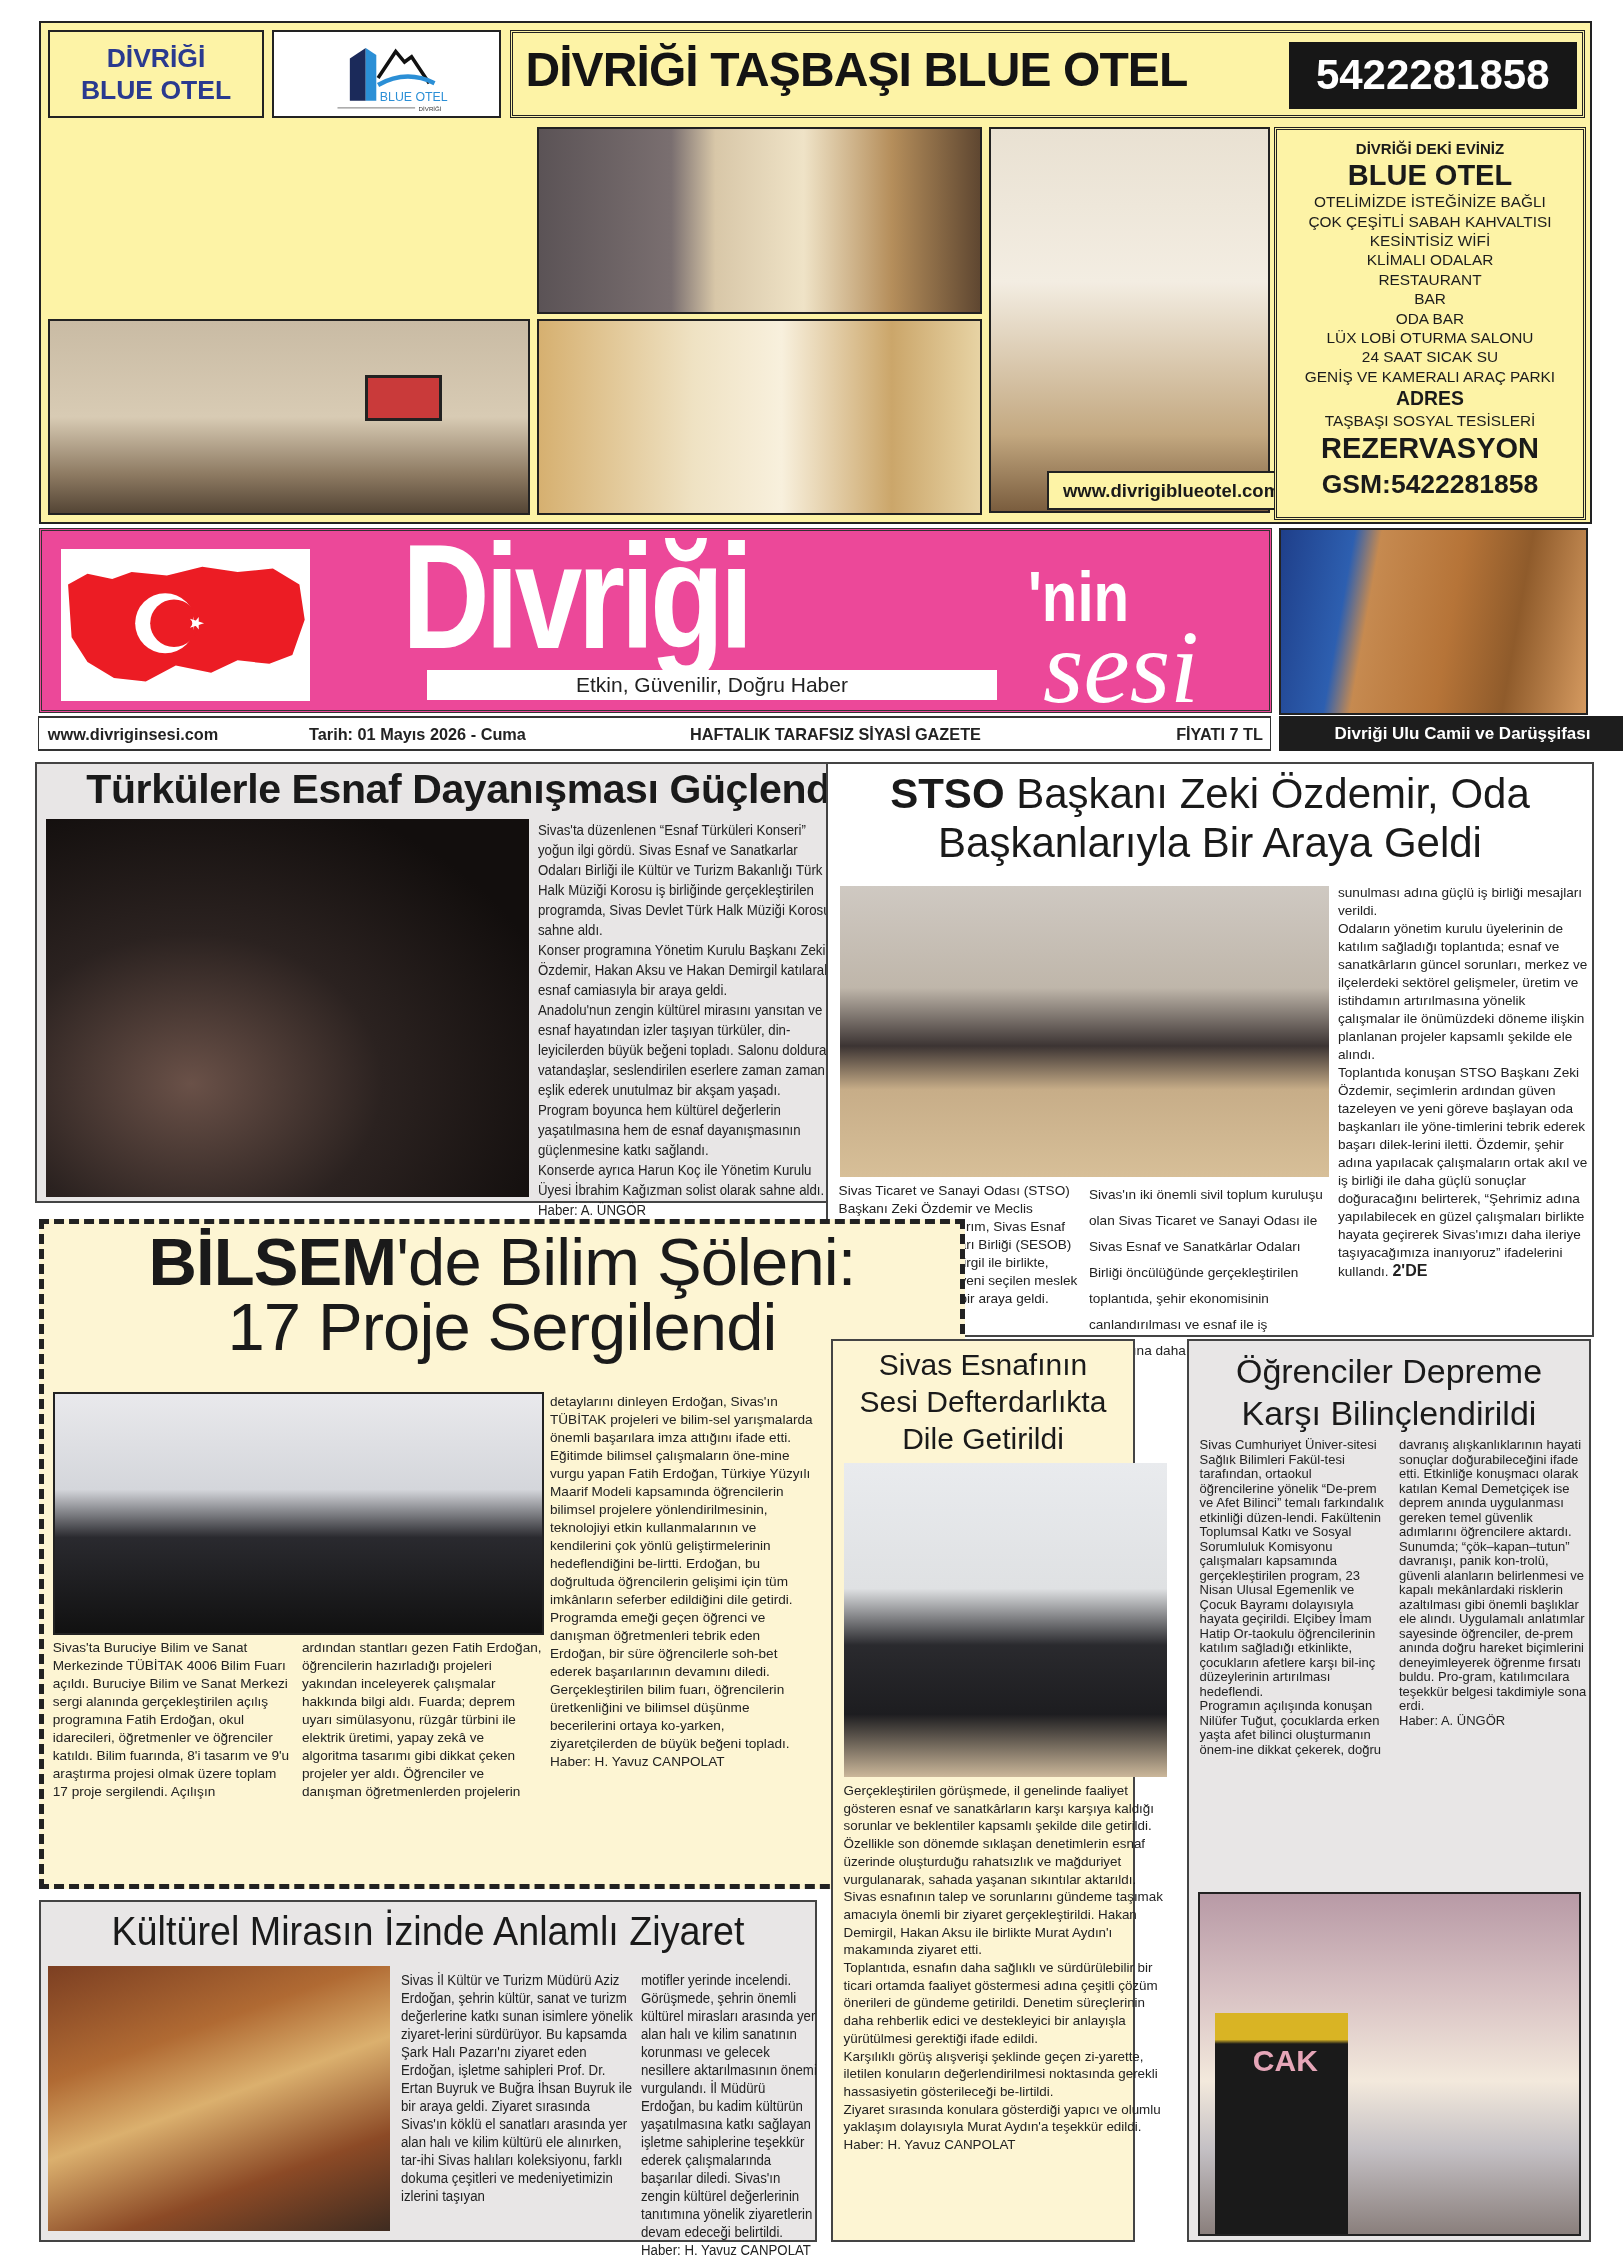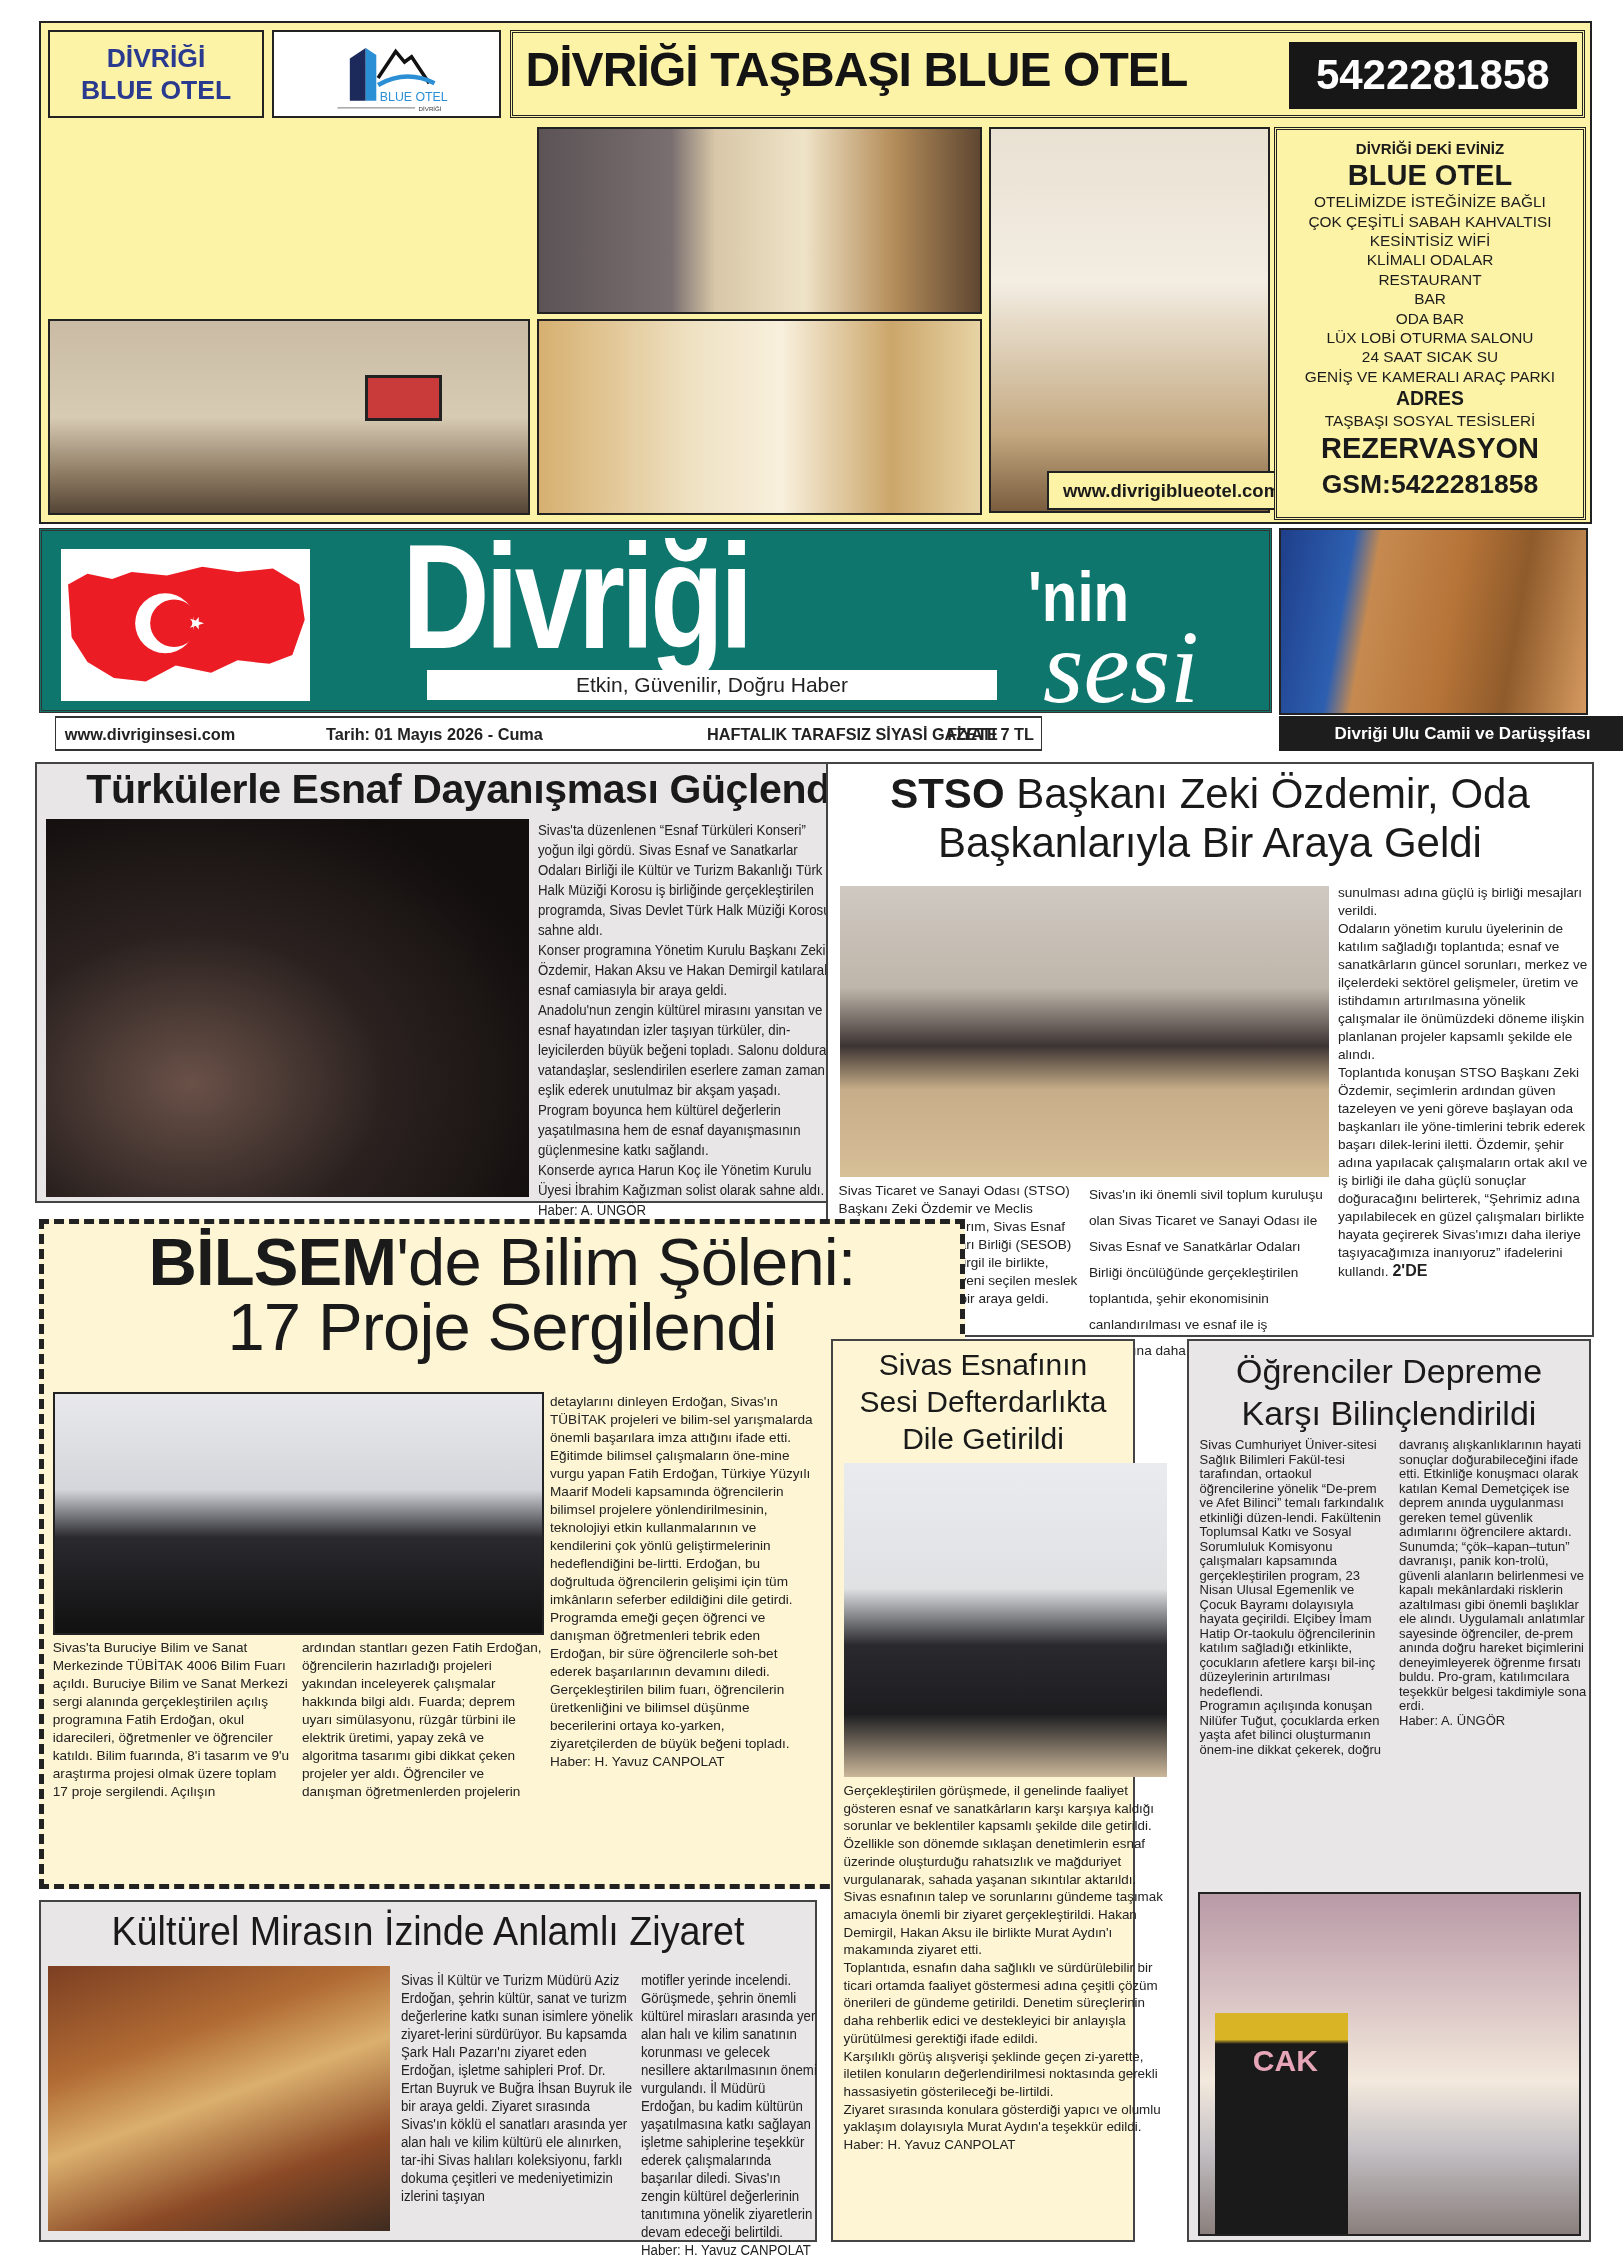--- a/index.html
+++ b/index.html
@@ -29,32 +29,32 @@
     font-size:18.5px; font-weight:bold; display:flex; align-items:center; justify-content:center; }
   .ad-info { left: 1233px; top: 104px; width: 312px; height: 393px; border: 3.5px double #222; background:#fdf3a6; text-align:center; padding-top:8.8px; }
   .ad-info .l { font-size: 15.4px; line-height: 19.4px; color:#1c1c1c; white-space:nowrap; }
   .ad-info .b1 { font-size: 15px; font-weight:bold; line-height:19.4px; }
   .ad-info .big { font-size: 29px; font-weight:bold; line-height:34px; }
   .ad-info .mid { font-size: 19.4px; font-weight:bold; line-height:25px; }
   .ad-info .big2 { font-size: 29px; font-weight:bold; line-height:35px; }
   .ad-info .gsm { font-size: 26.5px; font-weight:bold; line-height:37px; }
 
   
-  .mast { left: 39px; top: 528px; width: 1233px; height: 185px; background: #0f766e; border: 3.5px double #333; text-align: center; }
+  .mast { left: 39px; top: 528px; width: 1233px; height: 185px; background: #ec4899; border: 3.5px double #333; text-align: center; }
   .mast-map { left: 19.4px; top: 17.6px; width: 249px; height: 152px; background: #fff; }
   .mast-title { left: 360px; top: -19.4px; font-family:"Liberation Sans", sans-serif; font-weight:bold; font-size: 148px; color:#fff; letter-spacing:-5.3px; transform: scaleX(0.82); transform-origin:left top; white-space:nowrap; }
   .mast-nin { left: 986px; top: 25px; font-weight:bold; font-size: 71px; color:#fff; transform: scaleX(0.82); transform-origin:left top; }
   .mast-sesi { left: 1001px; top: 76px; font-family:"Liberation Serif", serif; font-style:italic; font-size: 104px; color:#fff; }
   .mast-slogan { left: 385px; top: 139px; width: 570px; height: 30px; background:#fff; color:#222; font-size: 21px;
     display:flex; align-items:center; justify-content:center; }
   .mosque { left: 1279px; top: 528px; width: 309px; height: 187px; border:2.6px solid #222;
     background: linear-gradient(100deg, #1f3f8a 0%, #2d5fb0 22%, #c68a50 30%, #b67438 55%, #8f5b2b 75%, #d59a60 100%); }
   .mosque-cap { left: 1279px; top: 716px; width: 367px; height: 35px; background:#1d1d1d; color:#fff; font-size:17px; font-weight:bold;
     display:flex; align-items:center; justify-content:center; }
-  .infobar { left: 55px; top: 716px; width: 987px; height: 35px; border:2.6px solid #333; border-width: 2.6px 1.8px; background:#fff;
+  .infobar { left: 38px; top: 716px; width: 1233px; height: 35px; border:2.6px solid #333; border-width: 2.6px 1.8px; background:#fff;
     font-size: 16.3px; font-weight:bold; color:#222; }
   .infobar span { position:absolute; top:7px; white-space:nowrap; }
 
   
   .box { border: 2.6px solid #444; }
   .gray { background: #e8e6e6; }
   .cream { background: #fdf5d3; }
   .body-text { font-size: 13.4px; line-height: 18px; color:#222; }
   .body-text p { margin:0; }
   .condensed { font-family:"Liberation Sans", sans-serif; transform: scaleX(0.86); transform-origin: left top; }

